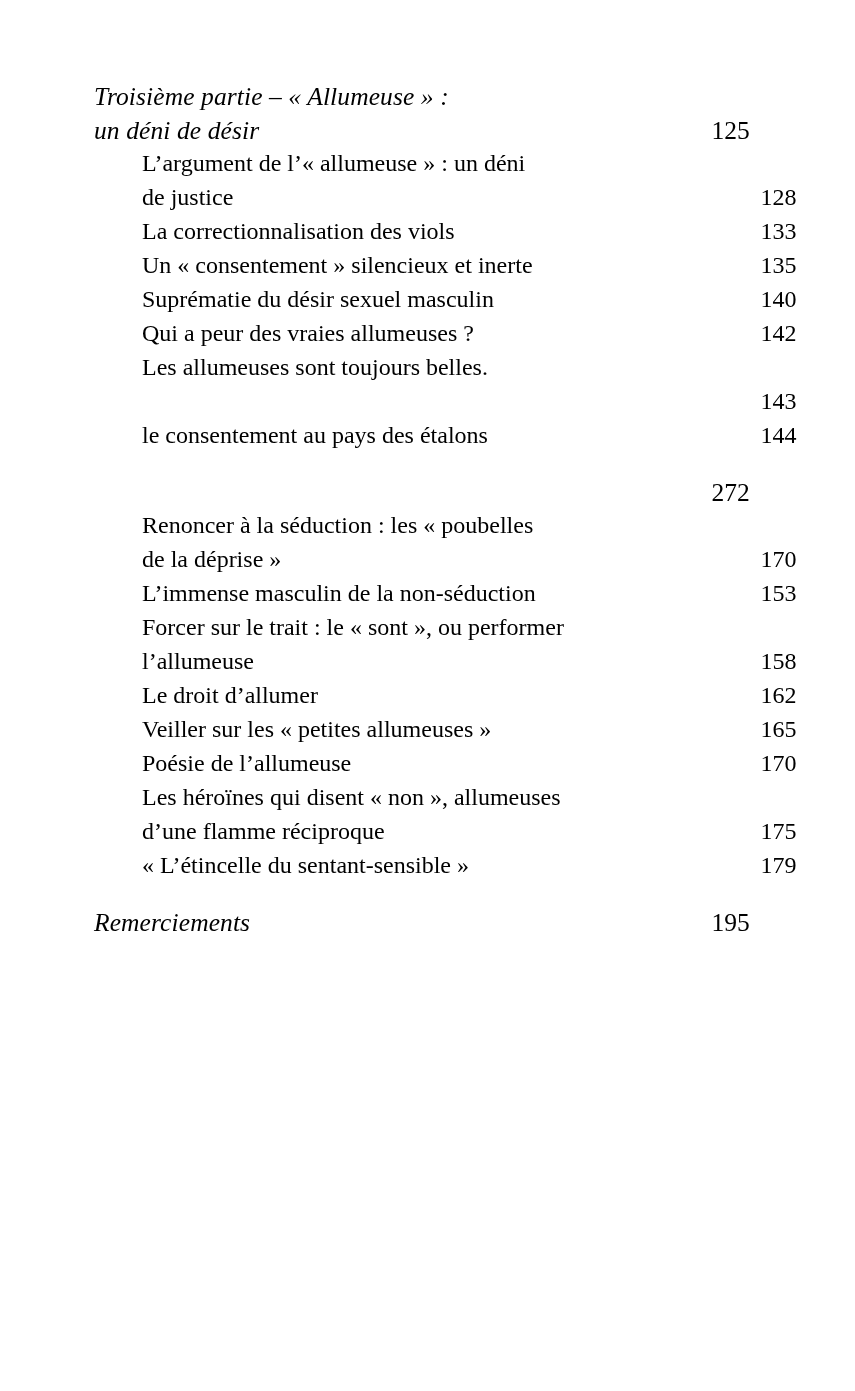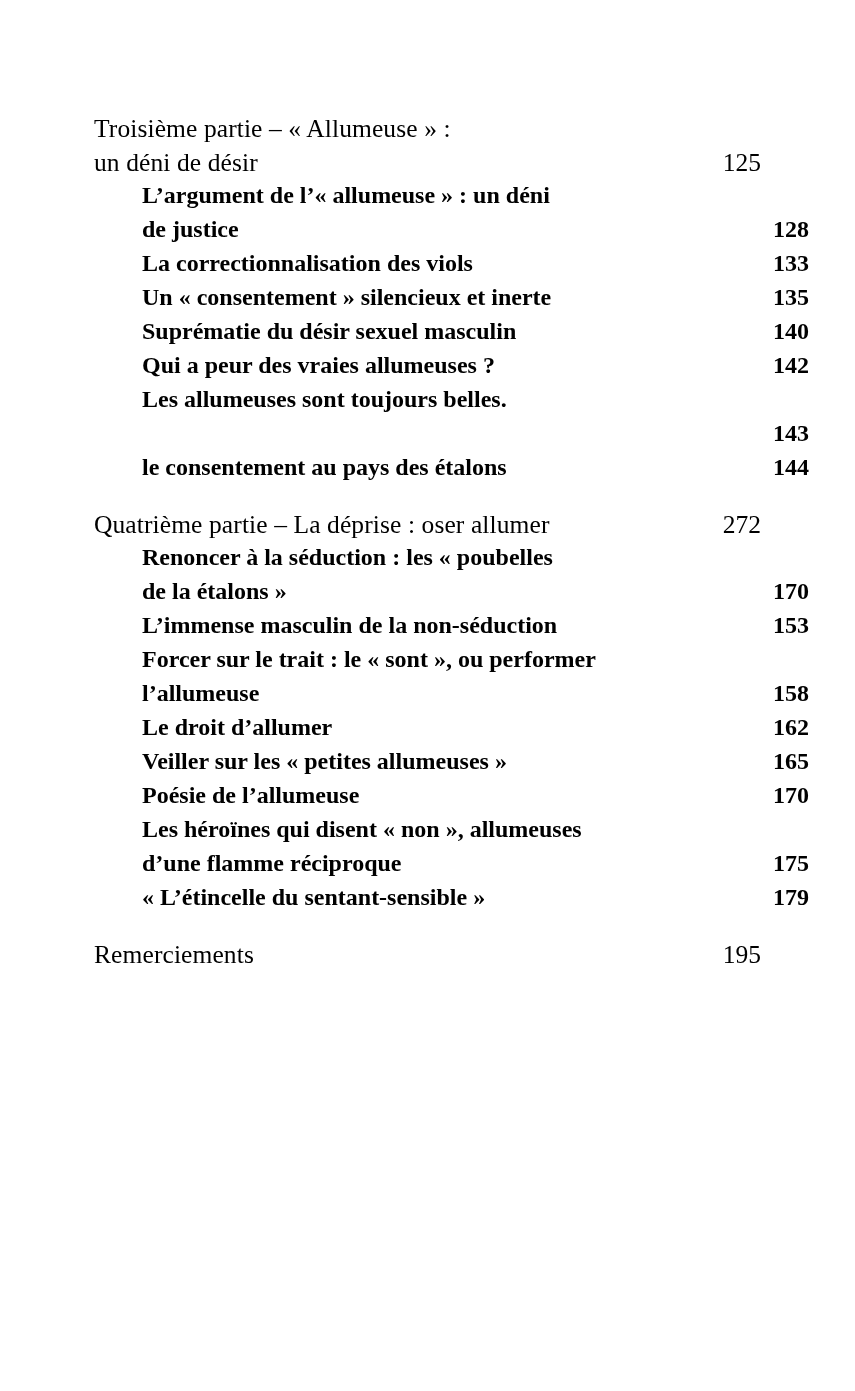--- a/index.html
+++ b/index.html
@@ -55,33 +55,32 @@
     position: relative;
     top: -0.06em;
   }
   .leader::before {
     content: "........................................................................................................................................";
   }
 
   .page {
     flex: 0 0 auto;
     width: 61px;
-    text-align: right;
+    text-align: center;
     padding-left: 43px;
     box-sizing: content-box;
     white-space: pre;
-    margin-top: 32px;
   }
   .line.nolead .page  { visibility: hidden; }
 
   
   .part > .line  { font-size: 25.5px; }
-  .part .label   { letter-spacing: 0.004em; }
-
-  .sub           { margin-left: 48px; font-weight: bold; }
+  .part .label   { letter-spacing: 0.004em; font-style: italic; }
+
+  .sub           { margin-left: 48px; }
   .sub > .line   { font-size: 24px; height: 34px; }
   .sub .leader   { font-size: 23px; }
   .sub .page     { width: 61px; padding-left: 43px; }
 
   
   .sub .page { margin-right: -48px; }
 
   
   .gap-part   { height: 22px; }
 </style>
@@ -152,32 +151,31 @@
     <div class="entry sub">
       <div class="line">
         <span class="label">le consentement au pays des étalons</span>
         <span class="leader"></span>
         <span class="page">144</span>
       </div>
     </div>
     <div class="gap-part"></div>
     <div class="entry part">
       <div class="line">
-        <span class="label">Quatrième partie – La déprise : oser allumer</span>
         <span class="leader"></span>
         <span class="page">272</span>
       </div>
     </div>
     <div class="entry sub">
       <div class="line nolead">
         <span class="label">Renoncer à la séduction : les « poubelles</span>
         <span class="page">150</span>
       </div>
       <div class="line">
-        <span class="label">de la étalons » </span>
+        <span class="label">de la déprise » </span>
         <span class="leader"></span>
         <span class="page">170</span>
       </div>
     </div>
     <div class="entry sub">
       <div class="line">
         <span class="label">L’immense masculin de la non-séduction</span>
         <span class="leader"></span>
         <span class="page">153</span>
       </div>

